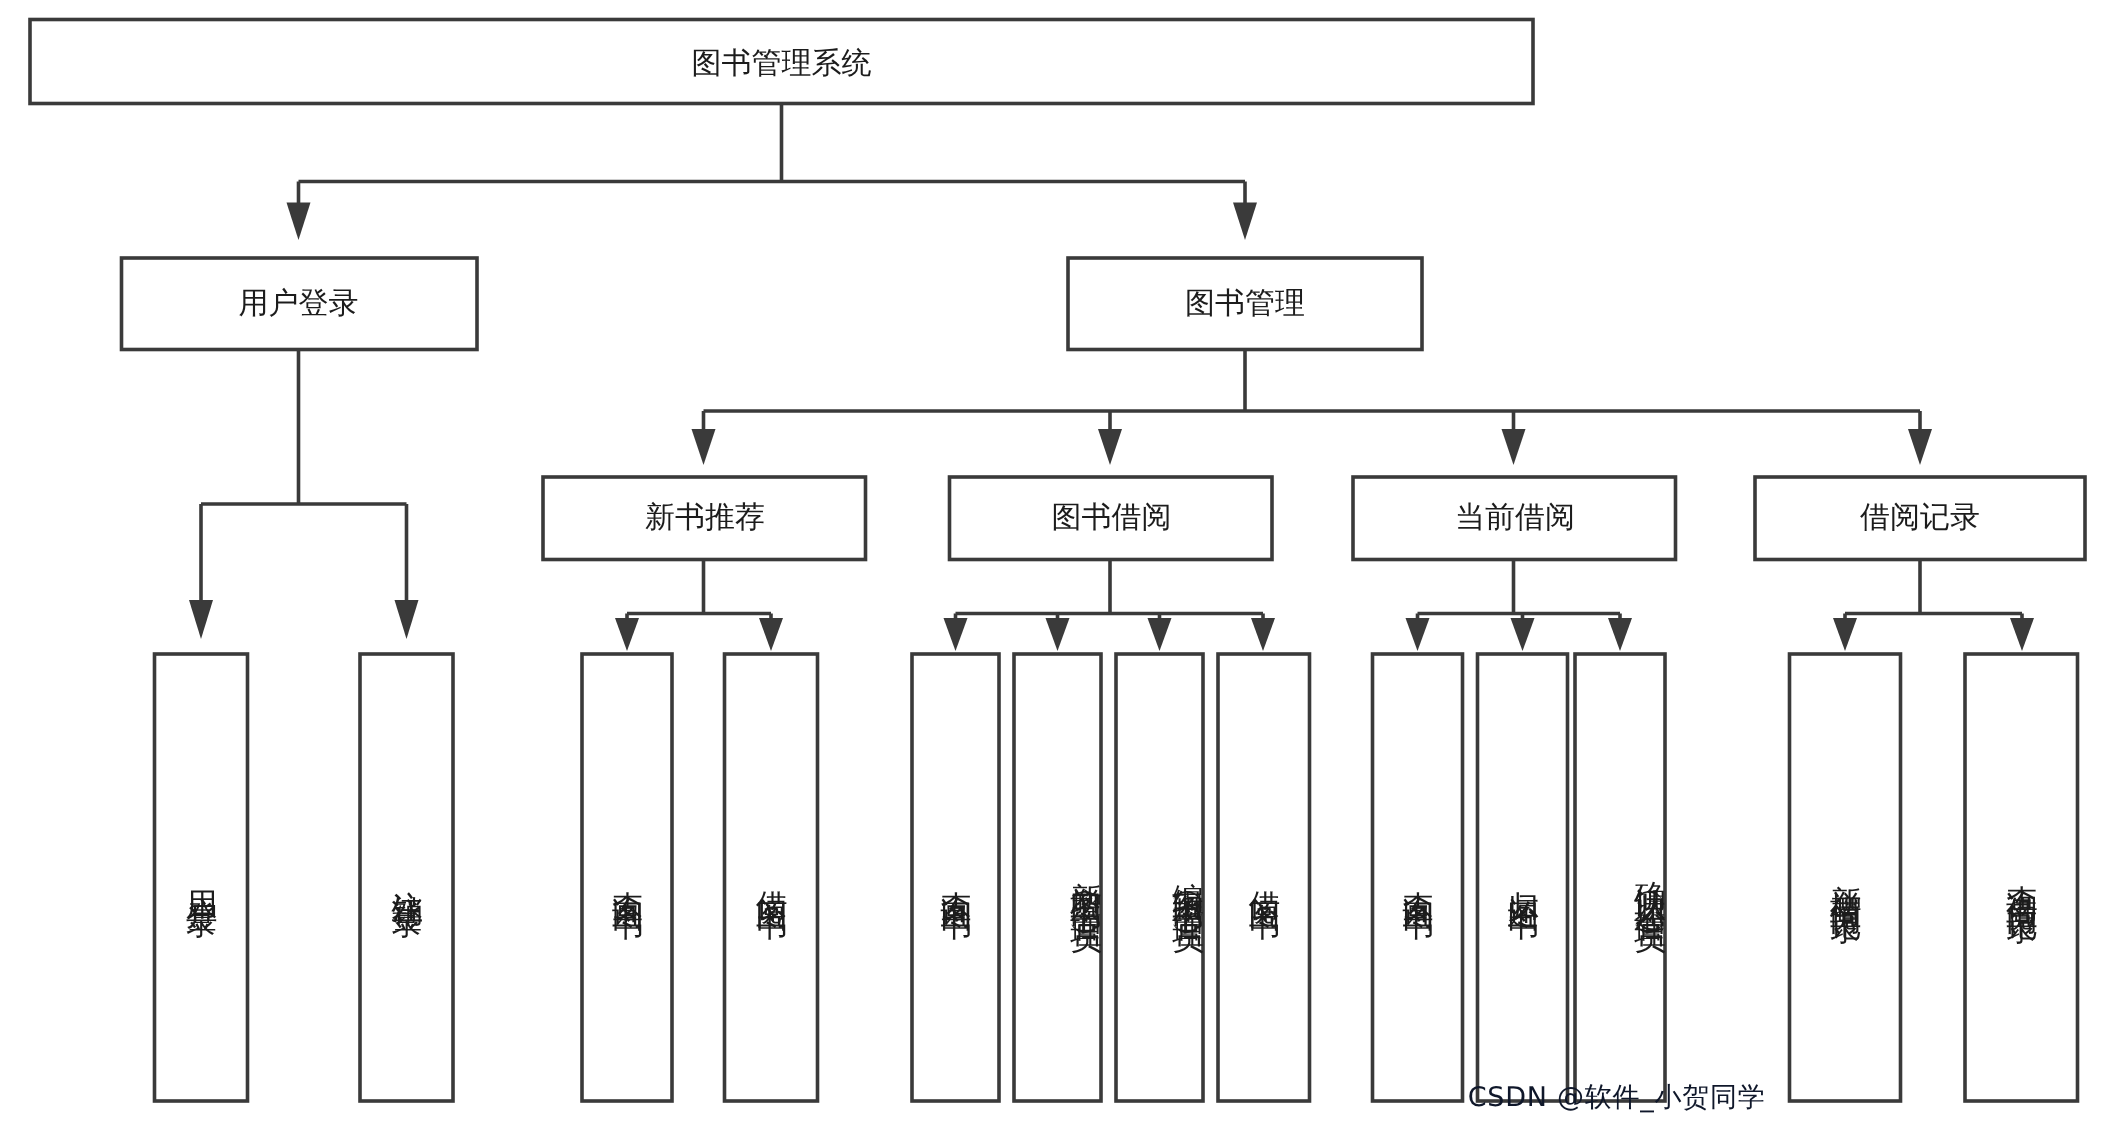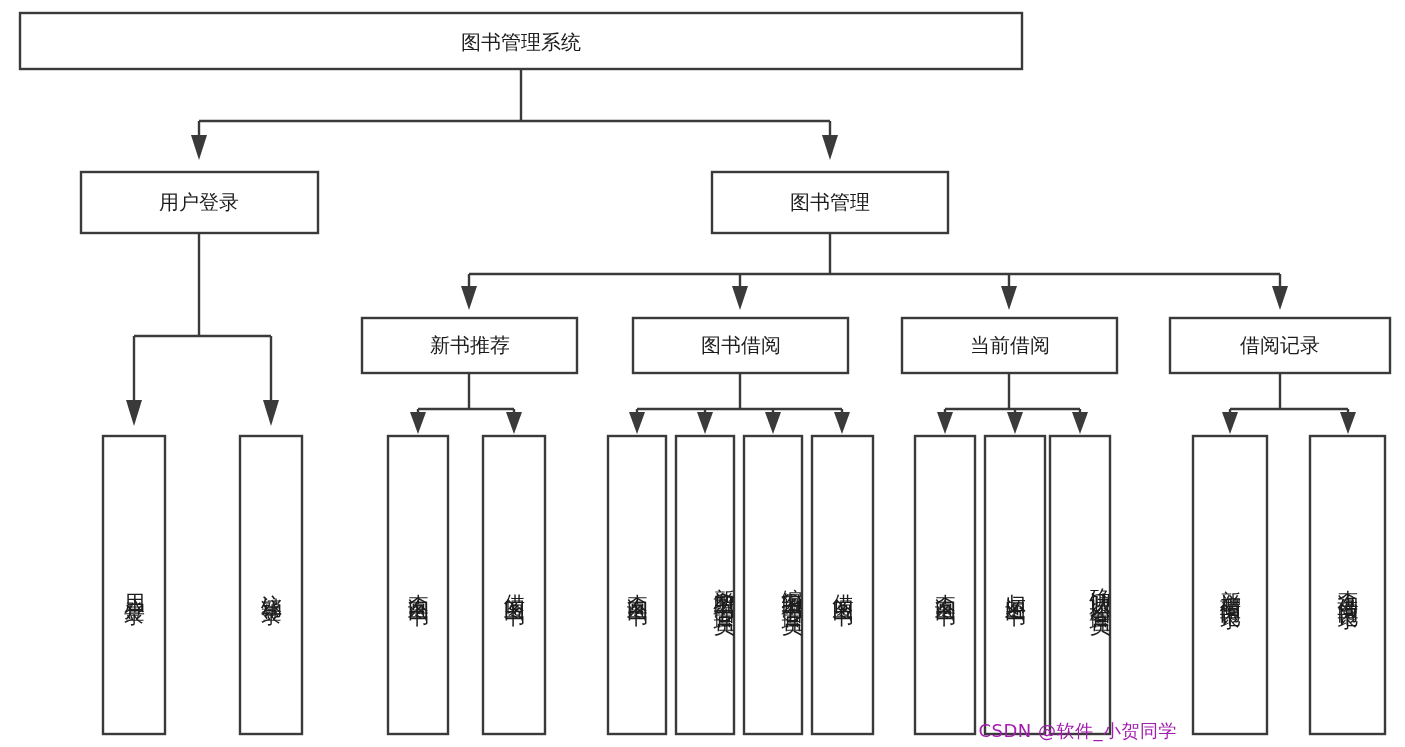--- a/index.html
+++ b/index.html
@@ -65,21 +65,21 @@
   }
   .leaf-label-wrap.center-v {
     align-items: center;
   }
   .watermark {
     position: absolute;
     right: 10px;
     bottom: 4px;
     font-family: "DejaVu Sans", "Liberation Sans", sans-serif;
     font-size: 18px;
-    color: #a21caf;
+    color: #0f172a;
     white-space: nowrap;
     letter-spacing: 0.5px;
   }
 </style>
 </head>
 <body>
 
 <div id="diagram-root">
 
   <svg class="diagram-canvas" viewBox="0 0 1405 747">

